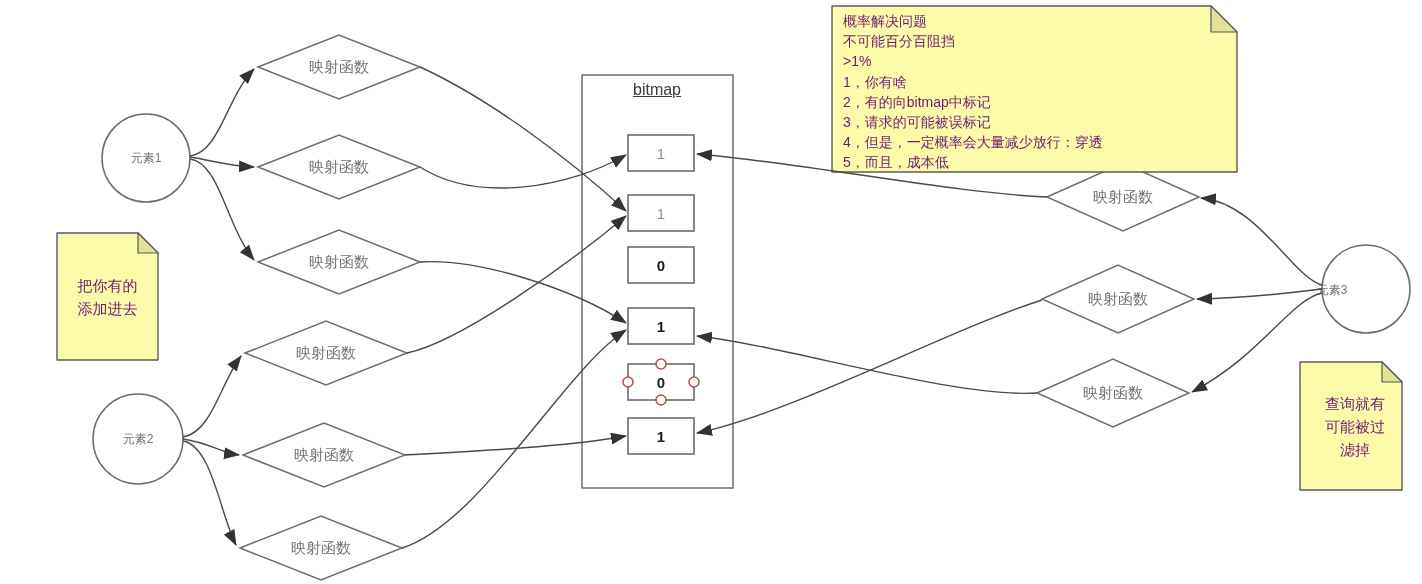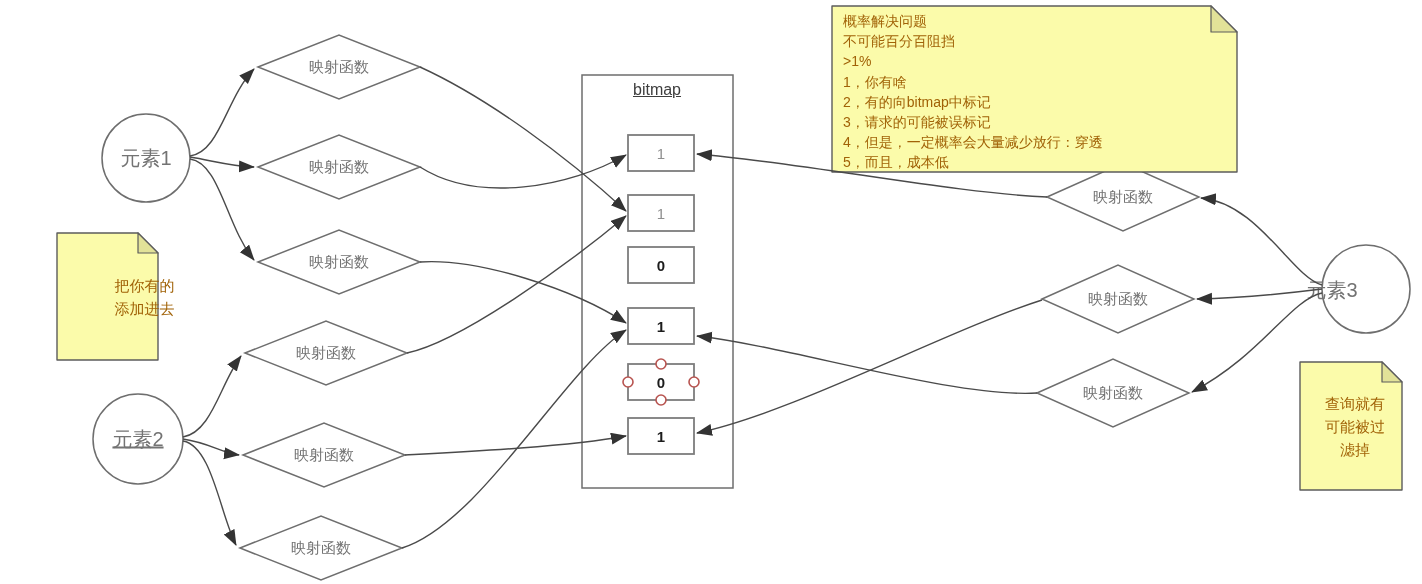--- a/index.html
+++ b/index.html
@@ -8,29 +8,29 @@
   #canvas svg{position:absolute;left:0;top:0;}
   .shape{fill:#ffffff;stroke:#6e6e6e;stroke-width:1.5;}
   .bitbox{fill:#ffffff;stroke:#7d7d7d;stroke-width:1.8;}
   .bigrect{fill:none;stroke:#6e6e6e;stroke-width:1.5;}
   .note-body{stroke:#5c5c5c;stroke-width:1.4;stroke-linejoin:round;}
   .note-fold{stroke:#5c5c5c;stroke-width:1.2;stroke-linejoin:round;}
   .edge{fill:none;stroke:#4a4a4a;stroke-width:1.4;marker-end:url(#arrow);}
   .handle{fill:#ffffff;stroke-width:1.6;}
   .lbl{position:absolute;transform:translate(-50%,-50%);white-space:nowrap;
        color:#737373;font-size:15px;z-index:2;}
-  .lbl.node{font-size:20px;}
+  .lbl.node{font-size:12px;}
   .lbl.bit{font-size:15px;}
   .lbl.bit.muted{color:#8f8f8f;font-weight:400;}
   .lbl.bit.bold{color:#1c1c1c;font-weight:700;}
   .lbl.bmtitle{font-size:16px;color:#3d3d3d;}
-  .note-text{position:absolute;z-index:2;color:#a16207;white-space:pre-line;}
+  .note-text{position:absolute;z-index:2;color:#701a75;white-space:pre-line;}
   .note-text.list{left:843px;top:11px;width:386px;font-size:14px;line-height:20.2px;text-align:left;}
   .note-text.center2{left:57px;top:233px;width:101px;height:127px;font-size:15px;line-height:23px;
-       display:flex;align-items:center;justify-content:center;text-align:center;padding-left:37px;}
+       display:flex;align-items:center;justify-content:center;text-align:center;}
   .note-text.center3{left:1300px;top:362px;width:110px;height:128px;font-size:15px;line-height:23px;
        display:flex;align-items:center;justify-content:center;text-align:center;}
   .layer-edges{z-index:3;pointer-events:none;}
   .layer-shapes{z-index:1;}
 </style>
 </head>
 <body>
 
 <div id="canvas">
 
@@ -64,21 +64,21 @@
     <path class="note-fold" d="M1211,6 L1211,32 L1237,32 Z" fill="#e2e298"></path>
 
     <path class="note-body" d="M57,233 L138,233 L158,253 L158,360 L57,360 Z" fill="#fbfbaa"></path>
     <path class="note-fold" d="M138,233 L138,253 L158,253 Z" fill="#e2e298"></path>
 
     <path class="note-body" d="M1300,362 L1382,362 L1402,382 L1402,490 L1300,490 Z" fill="#fbfbaa"></path>
     <path class="note-fold" d="M1382,362 L1382,382 L1402,382 Z" fill="#e2e298"></path>
   </svg>
 
   <div class="lbl node" style="left:146px;top:158px;">元素1</div>
-  <div class="lbl node" style="left:138px;top:439px;text-decoration:underline;">元素2</div>
+  <div class="lbl node" style="left:138px;top:439px;">元素2</div>
   <div class="lbl node" style="left:1332px;top:290px;">元素3</div>
 
   <div class="lbl" style="left:339px;top:67px;">映射函数</div>
   <div class="lbl" style="left:339px;top:167px;">映射函数</div>
   <div class="lbl" style="left:339px;top:262px;">映射函数</div>
   <div class="lbl" style="left:326px;top:353px;">映射函数</div>
   <div class="lbl" style="left:324px;top:455px;">映射函数</div>
   <div class="lbl" style="left:321px;top:548px;">映射函数</div>
 
   <div class="lbl" style="left:1123px;top:197px;">映射函数</div>

